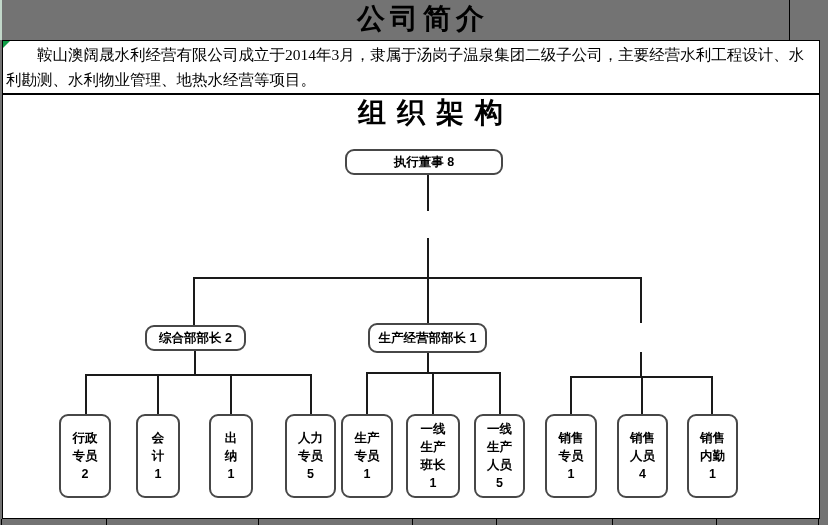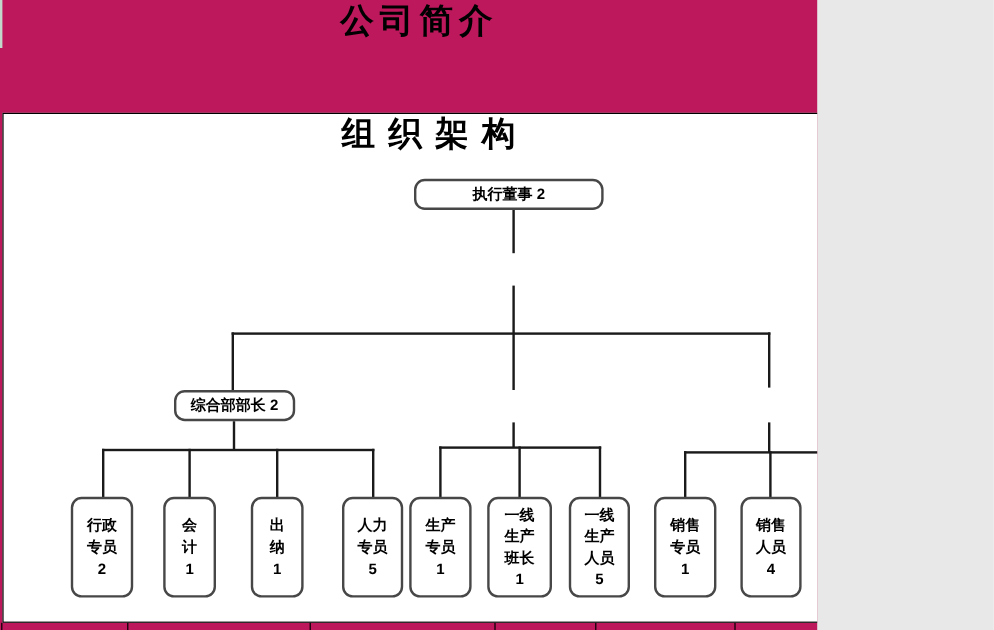--- a/index.html
+++ b/index.html
@@ -1,17 +1,17 @@
 <!DOCTYPE html>
 <html><head>
 <meta charset="utf-8">
 <style>
   html,body { margin:0; padding:0; background:#e8e8e8; }
   .page {
-    position:relative; width:681px; height:525px; background:#be185d;
+    position:relative; width:828px; height:525px; background:#737373;
     overflow:hidden; color:#000;
     font-family:"Liberation Sans","DejaVu Sans",sans-serif;
   }
   .section-title {
     position:absolute; left:0; width:100%; text-align:center;
     font-family:"Liberation Serif","DejaVu Serif",serif;
     font-weight:bold; font-size:28px; color:#000; line-height:32px;
   }
   #title1 { top:3px; letter-spacing:5px; transform:translateX(9px); }
   #title2 { top:97px; letter-spacing:11px; transform:translateX(22px); }
@@ -56,20 +56,24 @@
 </head>
 <body>
 
 <div class="page">
 
   <div class="edge-strip"></div>
   <div class="vline-topright"></div>
 
   <div id="title1" class="section-title">公司简介</div>
 
+  <div class="intro-cell">
+    <div class="err-tri"></div>
+    <div class="intro-text">　　鞍山澳阔晟水利经营有限公司成立于2014年3月，隶属于汤岗子温泉集团二级子公司，主要经营水利工程设计、水利勘测、水利物业管理、地热水经营等项目。</div>
+  </div>
 
   <div class="org-cell"></div>
 
   <div id="title2" class="section-title">组织架构</div>
 
   <div id="org-layer">
       <div class="connector" style="left: 427px; top: 175px; width: 2px; height: 36px; background: rgb(26, 26, 26);"></div>
       <div class="connector" style="left: 427px; top: 238px; width: 2px; height: 87px; background: rgb(26, 26, 26);"></div>
       <div class="connector" style="left: 193px; top: 277px; width: 449px; height: 2px; background: rgb(26, 26, 26);"></div>
       <div class="connector" style="left: 193px; top: 277px; width: 2px; height: 48px; background: rgb(26, 26, 26);"></div>
@@ -83,22 +87,23 @@
       <div class="connector" style="left: 427px; top: 352px; width: 2px; height: 21px; background: rgb(26, 26, 26);"></div>
       <div class="connector" style="left: 366px; top: 372px; width: 135px; height: 2px; background: rgb(26, 26, 26);"></div>
       <div class="connector" style="left: 366px; top: 372px; width: 2px; height: 43px; background: rgb(26, 26, 26);"></div>
       <div class="connector" style="left: 432px; top: 372px; width: 2px; height: 43px; background: rgb(26, 26, 26);"></div>
       <div class="connector" style="left: 499px; top: 372px; width: 2px; height: 43px; background: rgb(26, 26, 26);"></div>
       <div class="connector" style="left: 640px; top: 352px; width: 2px; height: 25px; background: rgb(26, 26, 26);"></div>
       <div class="connector" style="left: 570px; top: 376px; width: 142px; height: 2px; background: rgb(26, 26, 26);"></div>
       <div class="connector" style="left: 570px; top: 376px; width: 2px; height: 39px; background: rgb(26, 26, 26);"></div>
       <div class="connector" style="left: 641px; top: 376px; width: 2px; height: 39px; background: rgb(26, 26, 26);"></div>
       <div class="connector" style="left: 711px; top: 376px; width: 2px; height: 39px; background: rgb(26, 26, 26);"></div>
-      <div class="org-node" style="left: 345px; top: 149px; width: 158px; height: 26px; border-color: rgb(71, 71, 71);">执行董事 2</div>
+      <div class="org-node" style="left: 345px; top: 149px; width: 158px; height: 26px; border-color: rgb(71, 71, 71);">执行董事 8</div>
       <div class="org-node" style="left: 145px; top: 325px; width: 101px; height: 26px; border-color: rgb(71, 71, 71);">综合部部长 2</div>
+      <div class="org-node" style="left: 368px; top: 323px; width: 119px; height: 30px; border-color: rgb(71, 71, 71);">生产经营部部长 1</div>
       <div class="org-node leaf" style="left: 59px; top: 414px; width: 52px; height: 84px; border-color: rgb(71, 71, 71);">行政
 专员
 2</div>
       <div class="org-node leaf" style="left: 136px; top: 414px; width: 44px; height: 84px; border-color: rgb(71, 71, 71);">会
 计
 1</div>
       <div class="org-node leaf" style="left: 209px; top: 414px; width: 44px; height: 84px; border-color: rgb(71, 71, 71);">出
 纳
 1</div>
       <div class="org-node leaf" style="left: 285px; top: 414px; width: 51px; height: 84px; border-color: rgb(71, 71, 71);">人力

